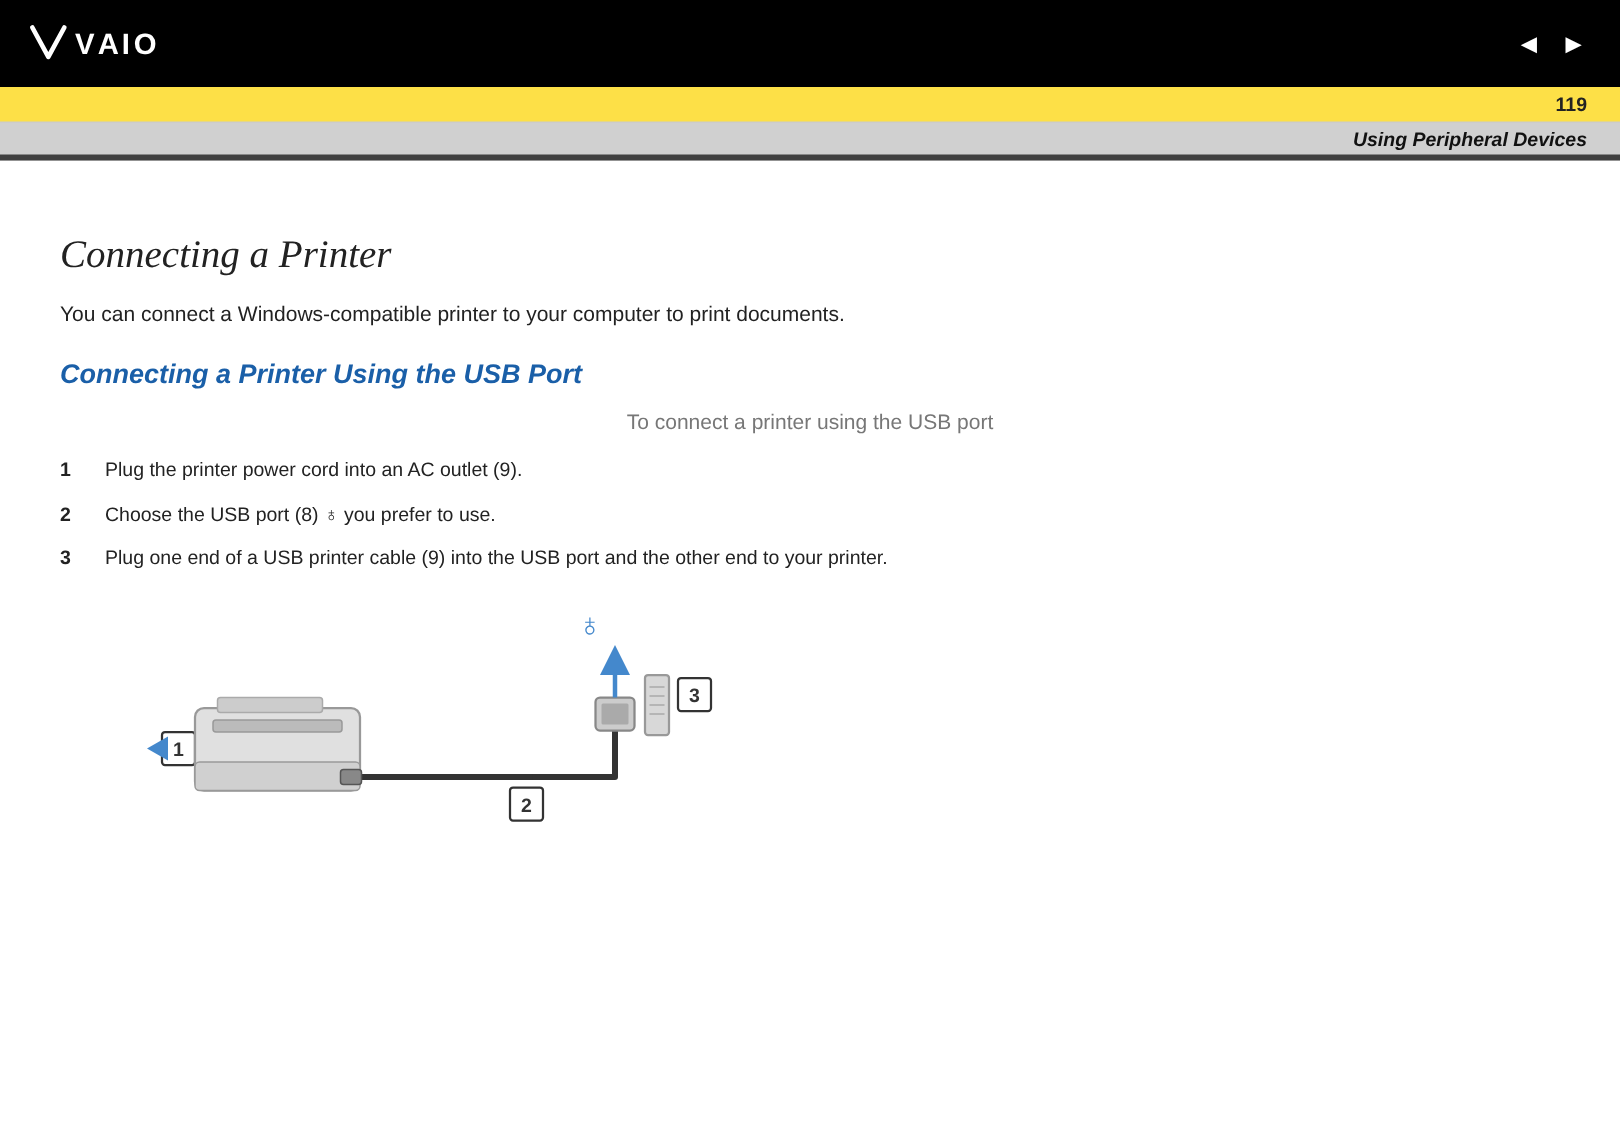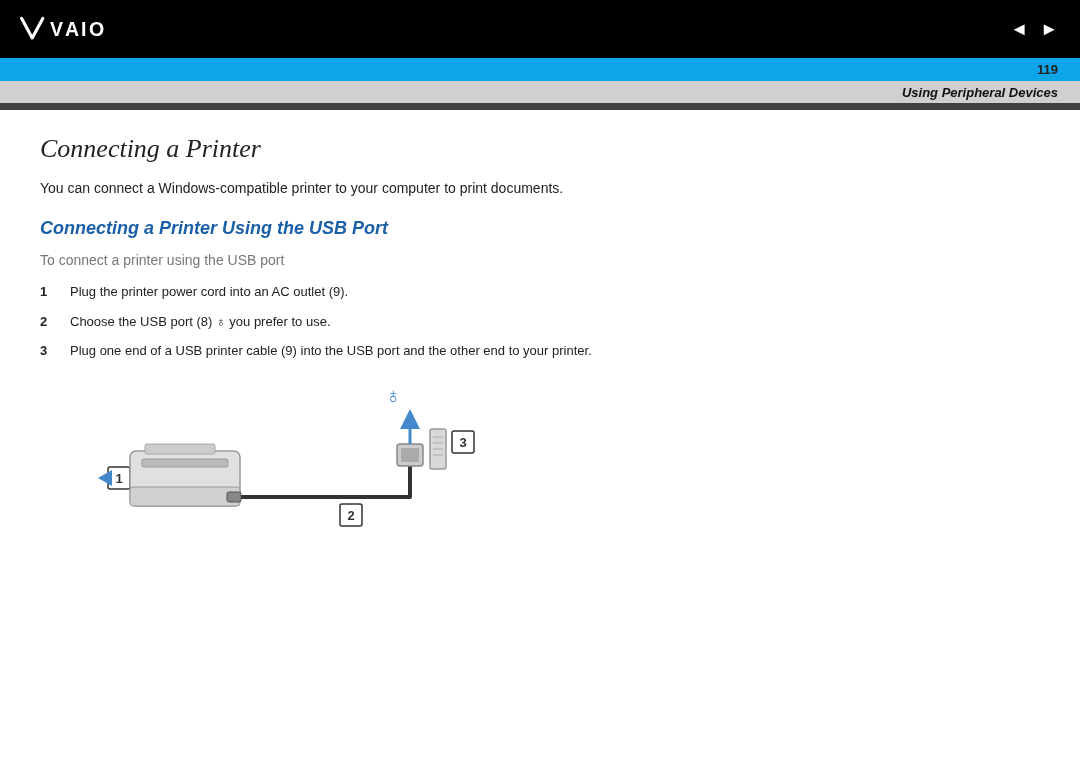--- a/index.html
+++ b/index.html
@@ -40,44 +40,45 @@
 
     .nav-arrow {
       color: #fff;
       font-size: 18px;
       cursor: pointer;
       padding: 2px 4px;
     }
 
     
     .page-number-bar {
-      background: #0ea5e9;
+      background: #fde047;
       text-align: right;
       padding: 4px 22px;
       font-size: 13px;
       font-weight: bold;
       color: #222;
       border-bottom: 1px solid #ccc;
     }
 
     
     .section-title-bar {
       background: #d0d0d0;
       text-align: right;
       padding: 3px 22px;
       font-style: italic;
       font-weight: bold;
       font-size: 13px;
       color: #111;
-      border-bottom: 7px solid #404040;
+      border-bottom: 4px solid #404040;
     }
 
     
     .content {
       padding: 24px 40px 20px 40px;
+      margin-top: 24px;
     }
 
     .page-heading {
       font-family: Georgia, 'Times New Roman', serif;
       font-style: italic;
       font-size: 26px;
       font-weight: normal;
       color: #222;
       margin-bottom: 14px;
     }
@@ -103,20 +104,21 @@
       color: #222;
       margin-bottom: 16px;
       line-height: 1.5;
     }
 
     .subsection-heading {
       font-size: 14px;
       color: #777;
       font-weight: normal;
       margin-bottom: 14px;
+      text-align: center;
     }
 
     .steps-list {
       list-style: none;
       margin-bottom: 18px;
     }
 
     .steps-list li {
       display: flex;
       align-items: flex-start;

